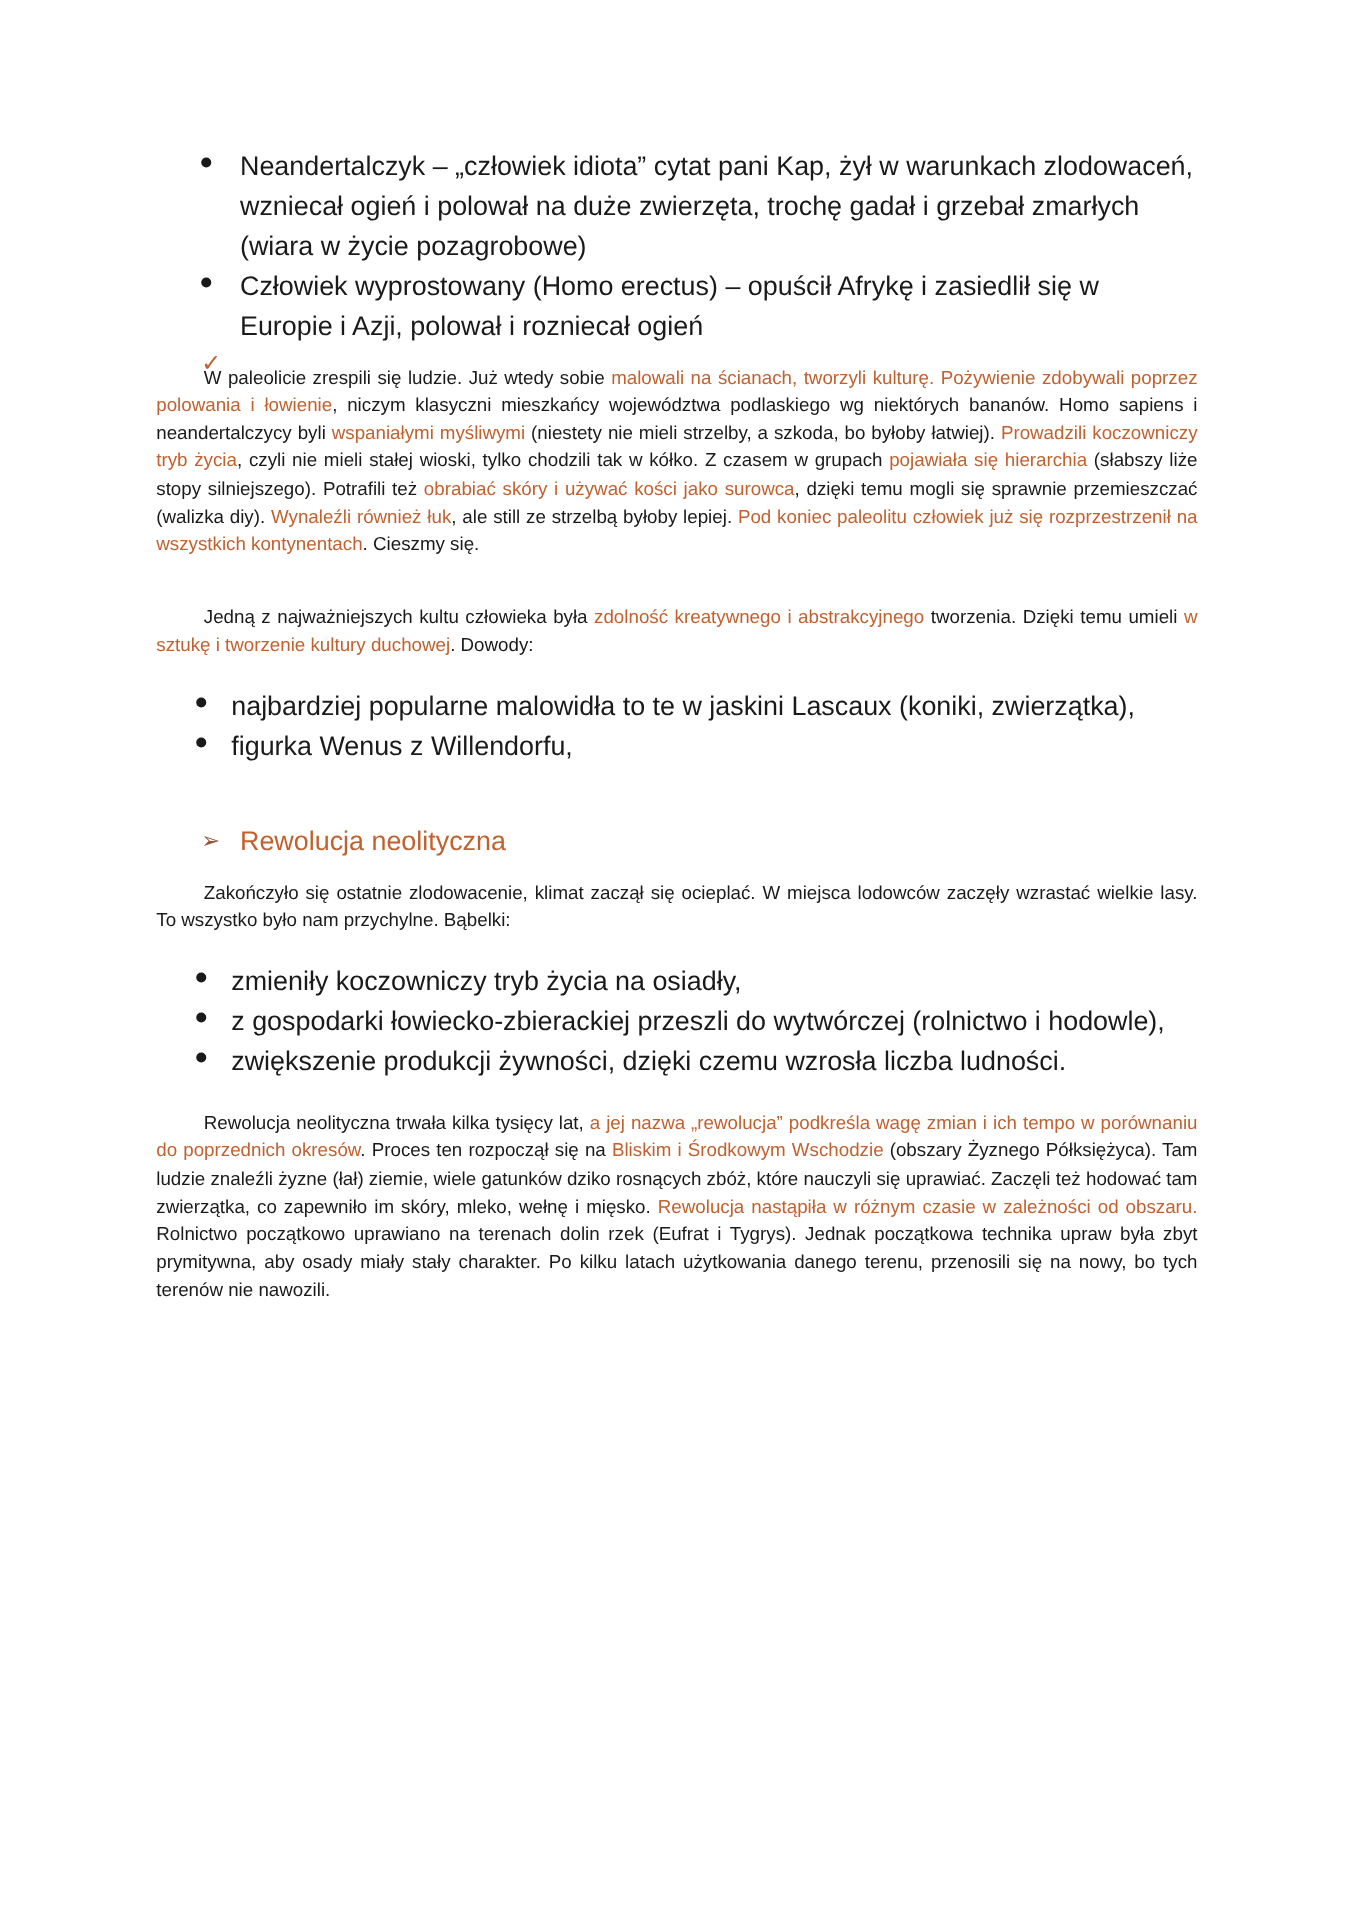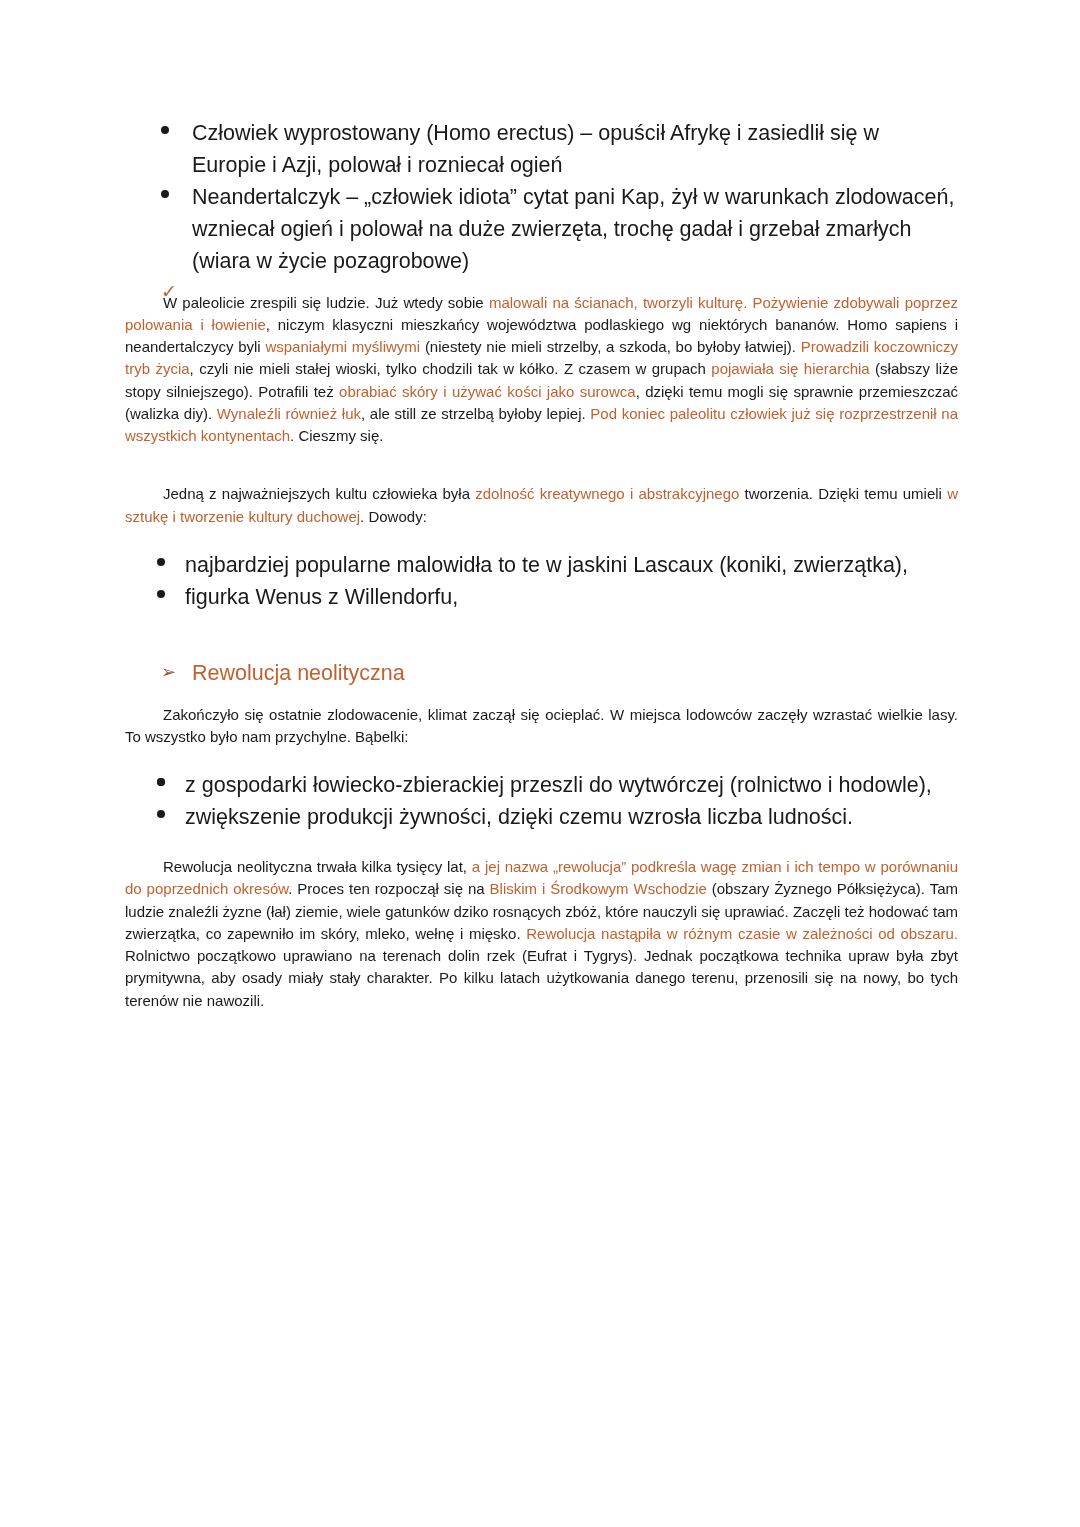--- a/index.html
+++ b/index.html
@@ -113,25 +113,25 @@
 </style>
 </head>
 <body>
 
 <div class="page">
   <div class="content">
 
     <ul class="bullets">
       <li>
         <span class="marker dot"></span>
+        <span>Neandertalczyk – „człowiek idiota” cytat pani Kap, żył w warunkach zlodowaceń, wzniecał ogień i polował na duże zwierzęta, trochę gadał i grzebał zmarłych (wiara w życie pozagrobowe)</span>
+      </li>
+      <li>
+        <span class="marker dot"></span>
         <span>Człowiek wyprostowany (Homo erectus) – opuścił Afrykę i zasiedlił się w Europie i Azji, polował i rozniecał ogień</span>
-      </li>
-      <li>
-        <span class="marker dot"></span>
-        <span>Neandertalczyk – „człowiek idiota” cytat pani Kap, żył w warunkach zlodowaceń, wzniecał ogień i polował na duże zwierzęta, trochę gadał i grzebał zmarłych (wiara w życie pozagrobowe)</span>
       </li>
       <li class="accent">
         <span class="marker check">✓</span>
       </li>
     </ul>
 
     <div class="gap-sm"></div>
 
     <p class="para indent">
       <span>W paleolicie zrespili się ludzie. Już wtedy sobie </span><span class="hl">malowali na ścianach, tworzyli kulturę. Pożywienie zdobywali poprzez polowania i łowienie</span><span>, niczym klasyczni mieszkańcy województwa podlaskiego wg niektórych bananów. Homo sapiens i neandertalczycy byli </span><span class="hl">wspaniałymi myśliwymi</span><span> (niestety nie mieli strzelby, a szkoda, bo byłoby łatwiej). </span><span class="hl">Prowadzili koczowniczy tryb życia</span><span>, czyli nie mieli stałej wioski, tylko chodzili tak w kółko. Z czasem w grupach </span><span class="hl">pojawiała się hierarchia</span><span> (słabszy liże stopy silniejszego). Potrafili też </span><span class="hl">obrabiać skóry i używać kości jako surowca</span><span>, dzięki temu mogli się sprawnie przemieszczać (walizka diy). </span><span class="hl">Wynaleźli również łuk</span><span>, ale still ze strzelbą byłoby lepiej. </span><span class="hl">Pod koniec paleolitu człowiek już się rozprzestrzenił na wszystkich kontynentach</span><span>. Cieszmy się.</span>
@@ -175,20 +175,21 @@
 
     <p class="para indent">
       <span>Zakończyło się ostatnie zlodowacenie, klimat zaczął się ocieplać. W miejsca lodowców zaczęły wzrastać wielkie lasy. To wszystko było nam przychylne. Bąbelki:</span>
     </p>
 
     <div class="gap-md"></div>
 
     <ul class="bullets compact">
       <li>
         <span class="marker dot"></span>
+        <span>zmieniły koczowniczy tryb życia na osiadły,</span>
       </li>
       <li>
         <span class="marker dot"></span>
         <span>z gospodarki łowiecko-zbierackiej przeszli do wytwórczej (rolnictwo i hodowle),</span>
       </li>
       <li>
         <span class="marker dot"></span>
         <span>zwiększenie produkcji żywności, dzięki czemu wzrosła liczba ludności.</span>
       </li>
     </ul>

